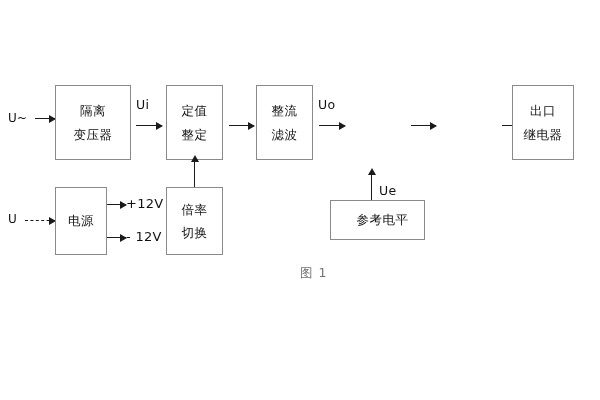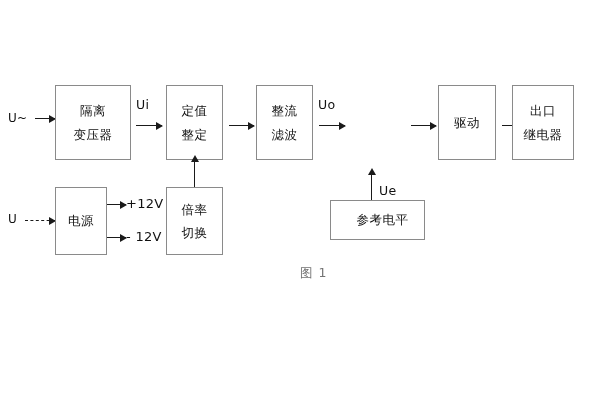--- a/index.html
+++ b/index.html
@@ -123,23 +123,20 @@
     <span class="line">整流</span>
     <span class="line">滤波</span>
   </div>
 
   <div class="lbl lbl-sig" style="left:318px; top:97px;">Uo</div>
   <div class="arrow-h" style="left:319px; top:125px; width:26px;"></div>
 
 
   <div class="arrow-h" style="left:411px; top:125px; width:25px;"></div>
 
-  <div class="box" style="left:438px; top:85px; width:58px; height:75px;">
-    <span class="line">驱动</span>
-  </div>
 
   <div class="arrow-h" style="left:502px; top:125px; width:25px;"></div>
 
   <div class="box" style="left:512px; top:85px; width:62px; height:75px;">
     <span class="line">出口</span>
     <span class="line">继电器</span>
   </div>
 
   <div class="lbl" style="left:8px; top:212px;">U</div>
   <div class="arrow-h dashed" style="left:25px; top:220px; width:30px;"></div>

